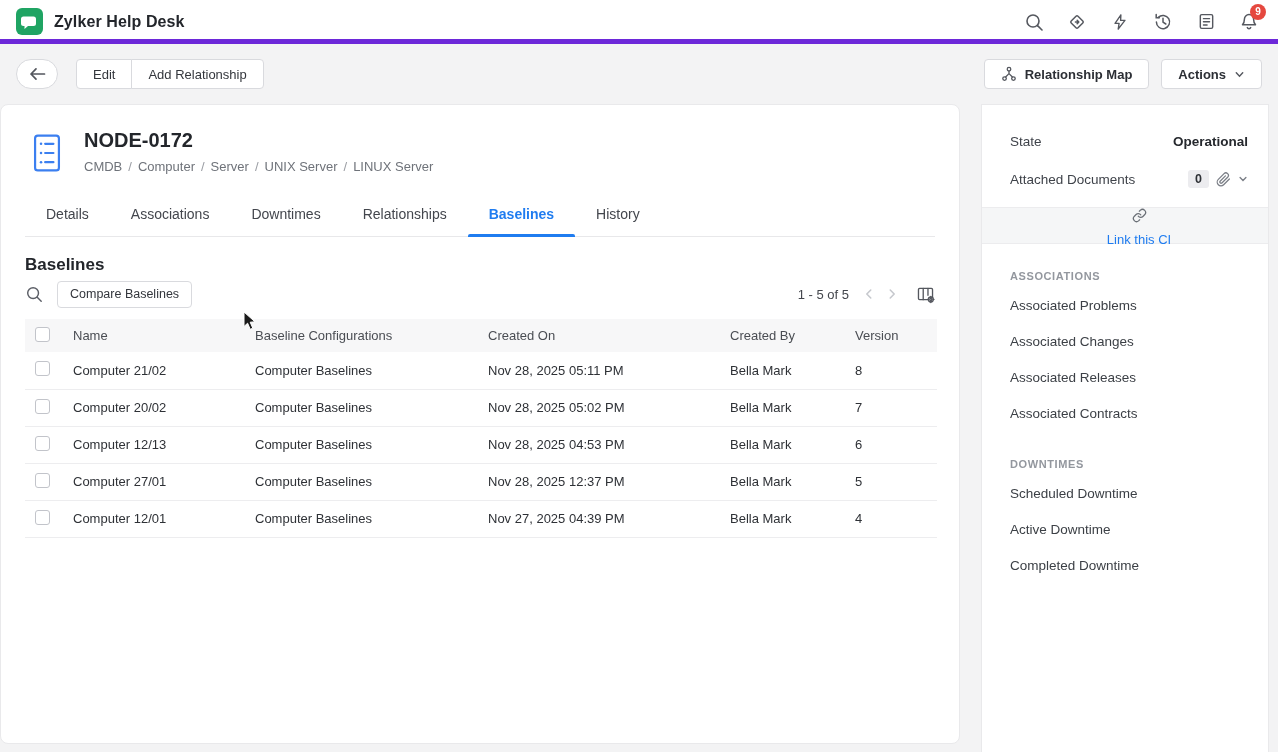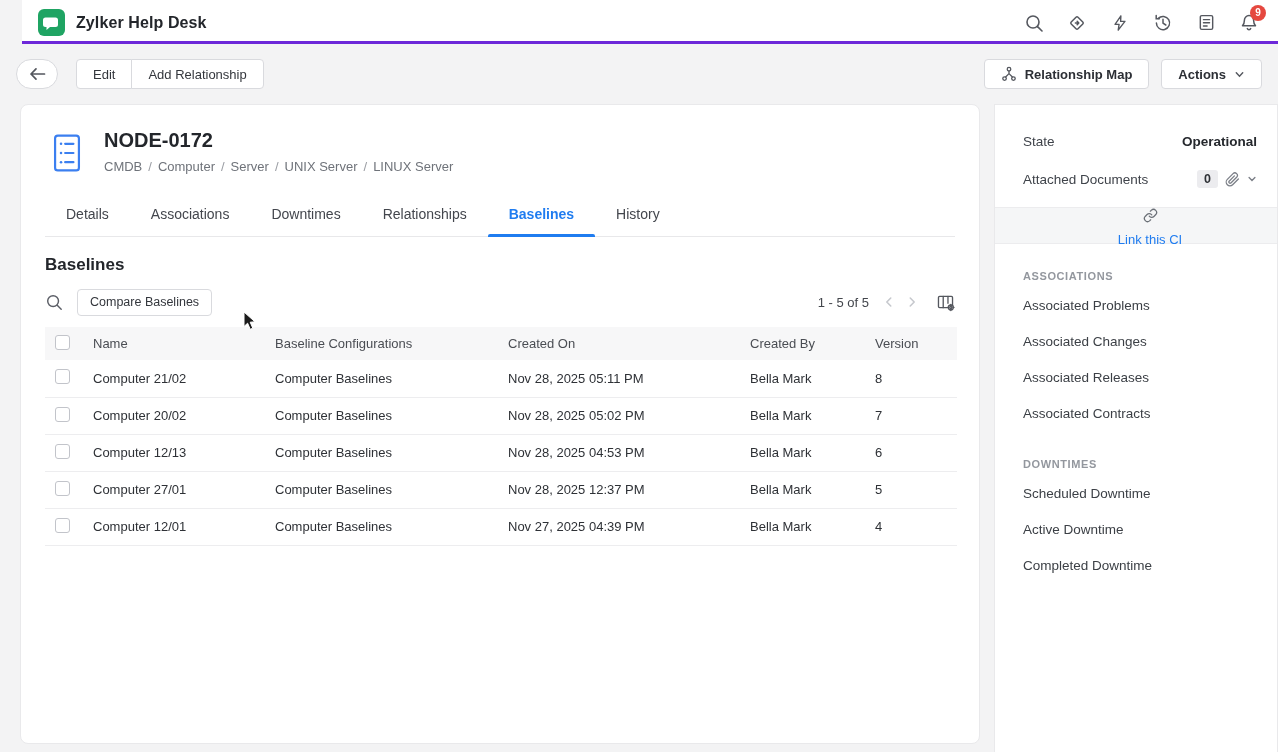--- a/index.html
+++ b/index.html
@@ -1,61 +1,61 @@
 <!DOCTYPE html>
 <html><head>
 <meta charset="utf-8">
 <style>
   * { margin:0; padding:0; box-sizing:border-box; }
   html,body { width:1278px; height:752px; }
   body { font-family:"Liberation Sans","DejaVu Sans",sans-serif; background:#f3f3f4; color:#2e3136; overflow:hidden; }
   .app { position:relative; width:1278px; height:752px; }
 
   
-  .topbar { height:44px; background:#fff; border-bottom:3px solid #6d28d9; display:flex; align-items:center; padding:4px 18px 0 16px;margin-left:22px; }
+  .topbar { height:44px; background:#fff; border-bottom:5px solid #6d28d9; display:flex; align-items:center; padding:4px 18px 0 16px; }
   .logo { width:27px; height:27px; border-radius:6px; background:#1fa463; display:flex; align-items:center; justify-content:center; }
   .app-title { margin-left:11px; font-size:16px; font-weight:700; color:#23262b; letter-spacing:.1px; }
   .topbar-icons { margin-left:auto; display:flex; align-items:center; gap:21px; }
   .tico { width:22px; height:22px; display:flex; align-items:center; justify-content:center; color:#55585f; cursor:pointer; }
   .bell { position:relative; }
   .badge { position:absolute; top:-7px; right:-6px; min-width:16px; height:16px; border-radius:8px; background:#e5483f; color:#fff; font-size:10px; font-weight:700; font-style:normal; display:flex; align-items:center; justify-content:center; padding:0 4px; }
 
   
   .toolbar { height:60px; display:flex; align-items:center; padding:0 16px; }
   .back-btn { width:42px; height:30px; border:1px solid #d9dade; border-radius:15px; background:#fff; display:flex; align-items:center; justify-content:center; color:#53565d; cursor:pointer; }
   .btn-group { display:flex; margin-left:18px; }
   .btn { height:30px; background:#fff; border:1px solid #d9dade; font-size:13px; color:#33363c; display:flex; align-items:center; padding:0 16px; cursor:pointer; white-space:nowrap; }
   .btn-group .btn:first-child { border-radius:4px 0 0 4px; }
   .btn-group .btn:last-child { border-radius:0 4px 4px 0; margin-left:-1px; }
   .toolbar-right { margin-left:auto; display:flex; gap:12px; }
   .btn.rounded { border-radius:4px; gap:8px; font-weight:600; color:#2c2f35; }
   .btn .chev { color:#55585f; display:flex; }
 
   
-  .content { display:flex; gap:14px; padding-left:20px; height:648px; }
+  .content { display:flex; gap:21px; padding-left:0; height:648px; }
   .card { width:960px; height:640px; background:#fff; border:1px solid #e9e9eb; border-radius:8px; padding:0 24px; }
   .sidebar { width:288px; height:648px; background:#fff; border:1px solid #e9e9eb; border-bottom:none; }
 
   
   .ci-head { display:flex; gap:15px; padding-top:24px; align-items:flex-start; }
   .ci-icon { margin-top:2px; }
   .ci-title { font-size:20px; font-weight:700; color:#23262b; }
   .crumbs { margin-top:7px; font-size:13px; color:#6f737a; display:flex; gap:6px; }
   .crumb { cursor:pointer; }
   .crumb-sep { color:#9a9da3; }
 
   
   .tabs { margin-top:16px; display:flex; border-bottom:1px solid #e8e8ea; }
   .tab { padding:0 21px; height:41px; line-height:39px; font-size:14px; color:#43464d; font-weight:500; cursor:pointer; position:relative; }
   .tab.active { color:#1f7cf0; font-weight:600; }
   .tab.active::after { content:""; position:absolute; left:0; right:0; bottom:-1px; height:3px; background:#1f7cf0; border-radius:2px 2px 0 0; }
 
   
   .section-title { margin-top:18px; font-size:17px; font-weight:700; color:#23262b; }
-  .list-toolbar { margin-top:12px; display:flex; align-items:center; gap:14px; height:30px; }
+  .list-toolbar { margin-top:4px; display:flex; align-items:center; gap:14px; height:30px; }
   .sico { color:#5b5e66; display:flex; cursor:pointer; }
   .small-btn { height:27px; border:1px solid #d9dade; border-radius:4px; background:#fff; font-size:12.5px; color:#33363c; display:flex; align-items:center; padding:0 12px; cursor:pointer; }
   .list-right { margin-left:auto; display:flex; align-items:center; gap:9px; }
   .pag-text { font-size:13px; color:#43464c; margin-right:4px; }
   .pag-chev { display:flex; color:#c6c8cd; cursor:pointer; }
   .cols-icon { margin-left:8px; color:#54575e; display:flex; cursor:pointer; }
 
   
   table { border-collapse:collapse; width:912px; table-layout:fixed; margin-top:10px; }
   thead tr { background:#f7f7f8; }

